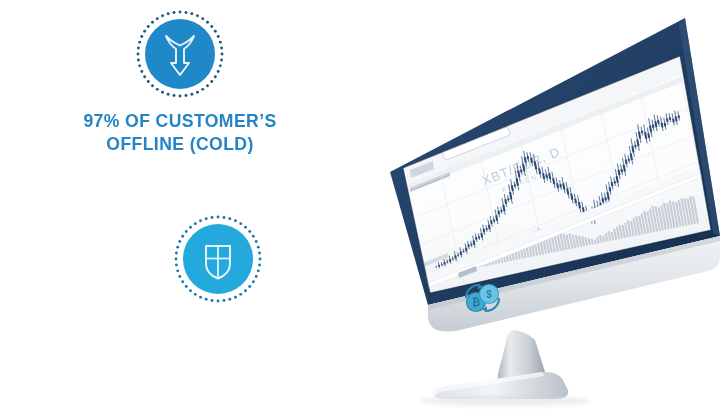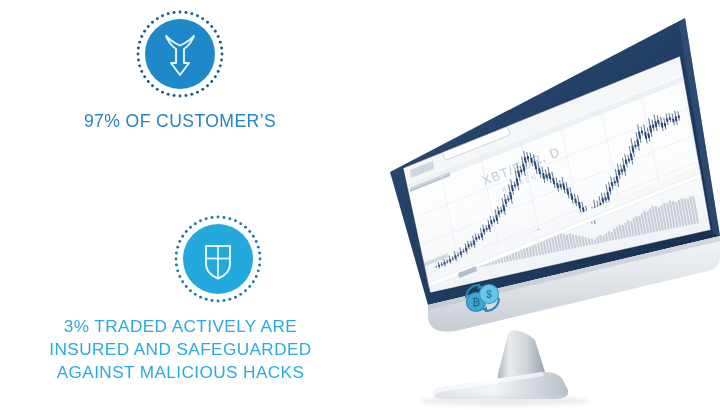--- a/index.html
+++ b/index.html
@@ -19,21 +19,21 @@
   .badge-wrap{position:relative;width:92px;height:92px;margin:0 auto;}
   .dot-ring{position:absolute;inset:0;}
   .disc{
     position:absolute;left:11px;top:11px;width:70px;height:70px;
     border-radius:50%;
   }
   .glyph{position:absolute;left:11px;top:11px;width:70px;height:70px;}
 
   .caption{
     margin:10px auto 0;width:330px;
-    font-size:17.6px;font-weight:400;letter-spacing:.4px;
+    font-size:17.6px;font-weight:700;letter-spacing:.4px;
     line-height:1.33;text-transform:uppercase;
   }
   .caption-1{color:#2484c6;width:300px;}
   .caption-2{color:#29abe2;width:345px;margin-left:8px;font-size:17.2px;}
 
   
   .monitor{position:absolute;left:330px;top:0;width:390px;height:410px;}
   .monitor svg{display:block;}
 
   .shadow-soft{filter:blur(2px);}
@@ -93,20 +93,21 @@
             <circle cx="40.02" cy="4.43" r="1.45" fill="#1b5a82"></circle>
           </g>
       </svg>
       <div class="disc" style="background:#1f88c8"></div>
       <svg class="glyph" viewBox="0 0 70 70">
         <path d="M21 17 C21 17, 24 25, 31 30 L31 44 L26 44 L35 56 L44 44 L39 44 L39 30 C46 25, 49 17, 49 17 C49 17, 44 22, 40 24 C37 25.5, 35 26.5, 35 26.5 C35 26.5, 33 25.5, 30 24 C26 22, 21 17, 21 17 Z" fill="none" stroke="#eaf6fd" stroke-width="1.9" stroke-linejoin="round" stroke-linecap="round"></path>
       </svg>
     </div>
     <div class="caption caption-1">
       <div>97% OF CUSTOMER’S</div>
+      <div>OFFLINE (COLD)</div>
     </div>
   </div>
 
   <div class="feature feature-2">
     <div class="badge-wrap" style="margin-left:172px;">
       <svg class="dot-ring" viewBox="0 0 92 92">
         <g id="ring2">
             <circle cx="46.00" cy="4.00" r="1.45" fill="#1b7aa8"></circle>
             <circle cx="51.98" cy="4.43" r="1.45" fill="#1b7aa8"></circle>
             <circle cx="57.83" cy="5.70" r="1.45" fill="#1b7aa8"></circle>
@@ -152,25 +153,20 @@
             <circle cx="34.17" cy="5.70" r="1.45" fill="#1b7aa8"></circle>
             <circle cx="40.02" cy="4.43" r="1.45" fill="#1b7aa8"></circle>
           </g>
       </svg>
       <div class="disc" style="background:#23a9dc"></div>
       <svg class="glyph" viewBox="0 0 70 70">
         <path d="M23 22 L47 22 L47 40 C47 48, 40 52.5, 35 54.5 C30 52.5, 23 48, 23 40 Z" fill="none" stroke="#eaf6fd" stroke-width="1.9" stroke-linejoin="round"></path>
         <line x1="35" y1="22" x2="35" y2="54.5" stroke="#eaf6fd" stroke-width="1.7"></line>
         <line x1="23" y1="34.5" x2="47" y2="34.5" stroke="#eaf6fd" stroke-width="1.7"></line>
       </svg>
-    </div>
-    <div class="caption caption-2">
-      <div>3% TRADED ACTIVELY ARE</div>
-      <div>INSURED AND SAFEGUARDED</div>
-      <div>AGAINST MALICIOUS HACKS</div>
     </div>
   </div>
 
   <div class="monitor">
     <svg width="390" height="410" viewBox="0 0 390 410">
       <defs>
         <linearGradient id="gBezel" x1="0" y1="0" x2="1" y2="1">
           <stop offset="0%" stop-color="#2b4a72"></stop>
           <stop offset="55%" stop-color="#1d3characters"></stop>
           <stop offset="100%" stop-color="#16304f"></stop>

